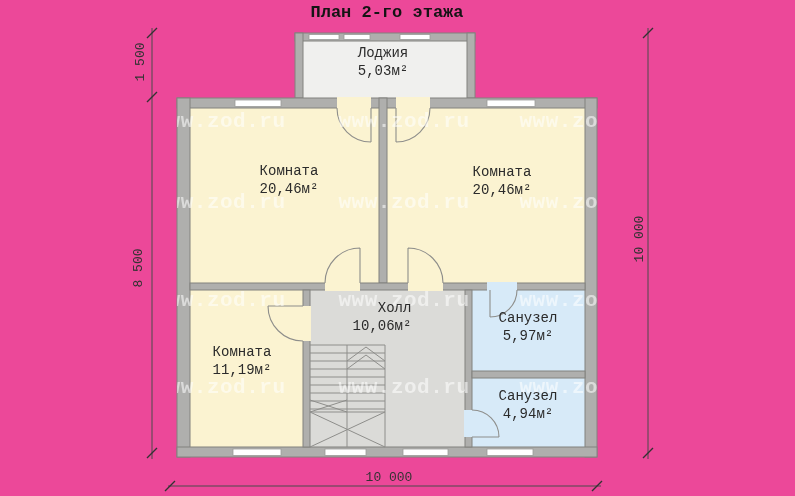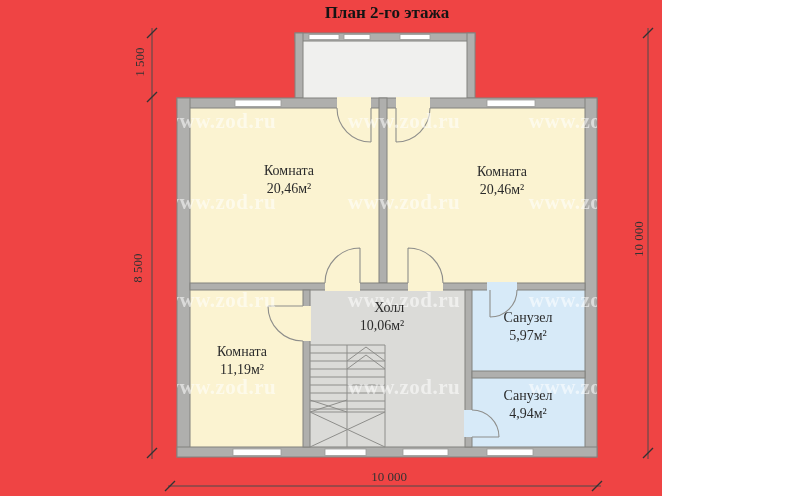--- a/index.html
+++ b/index.html
@@ -1,18 +1,18 @@
 <!DOCTYPE html>
 <html><head>
 <meta charset="utf-8">
 <style>
   html,body { margin:0; padding:0; background:#fff; }
   .stage {
-    position:relative; width:662px; height:496px; background:#ef4444;
-    font-family:Liberation Serif, serif; overflow:hidden;
+    position:relative; width:795px; height:496px; background:#ec4899;
+    font-family:Liberation Mono, monospace; overflow:hidden;
   }
   .plan-svg { position:absolute; left:0; top:0; }
   .wall { stroke:#82827f; stroke-width:1; }
   .window-rect { stroke:#9b9b98; stroke-width:0.8; }
   .opening { stroke:none; }
   .door { fill:none; stroke:#8e8e8b; stroke-width:1.1; }
   .stair { fill:none; stroke:#8e8e8b; stroke-width:1; }
   .dim-line { fill:none; stroke:#4a4a4a; stroke-width:1; }
   .dim-tick { fill:none; stroke:#333333; stroke-width:1.4; }
   .page-title {
@@ -120,20 +120,24 @@
     <div class="watermark" style="left:227px; top:169px;">www.zod.ru</div>
     <div class="watermark" style="left:408px; top:169px;">www.zod.ru</div>
     <div class="watermark" style="left:43px;  top:267px;">www.zod.ru</div>
     <div class="watermark" style="left:227px; top:267px;">www.zod.ru</div>
     <div class="watermark" style="left:408px; top:267px;">www.zod.ru</div>
     <div class="watermark" style="left:43px;  top:354px;">www.zod.ru</div>
     <div class="watermark" style="left:227px; top:354px;">www.zod.ru</div>
     <div class="watermark" style="left:408px; top:354px;">www.zod.ru</div>
   </div>
 
+  <div class="room-label" style="left:383px; top:62px;">
+    <div>Лоджия</div>
+    <div>5,03м²</div>
+  </div>
   <div class="room-label" style="left:289px; top:180px;">
     <div>Комната</div>
     <div>20,46м²</div>
   </div>
   <div class="room-label" style="left:502px; top:181px;">
     <div>Комната</div>
     <div>20,46м²</div>
   </div>
   <div class="room-label" style="left:242px; top:361px;">
     <div>Комната</div>

